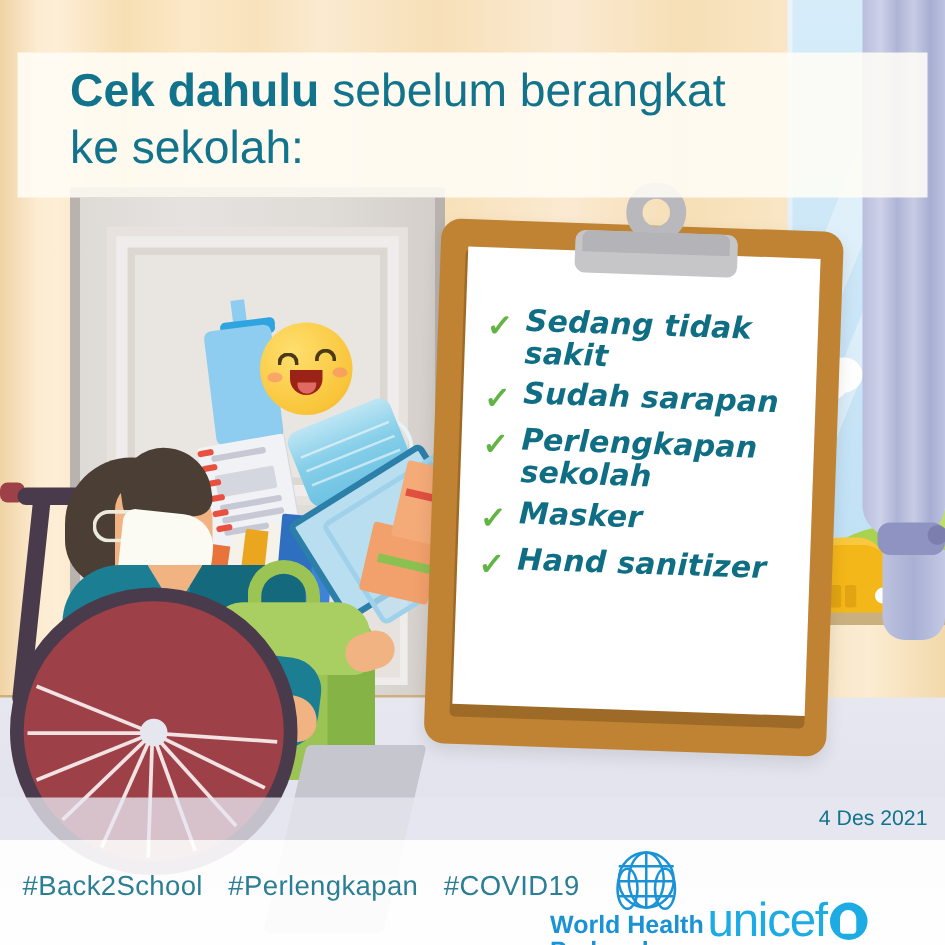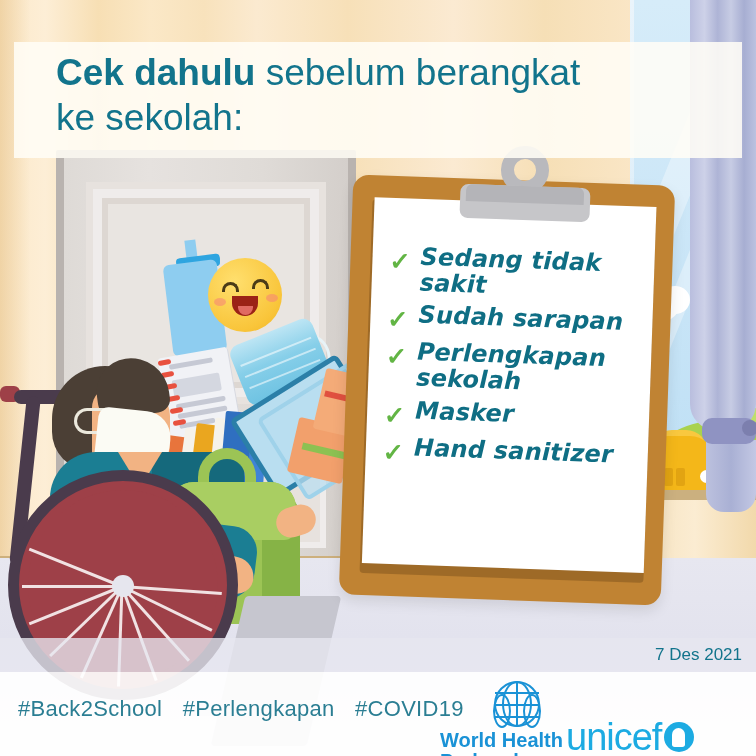--- a/index.html
+++ b/index.html
@@ -630,21 +630,21 @@
 
   <div class="header-band"></div>
   <div class="header-title">
     <b>Cek dahulu</b><span> sebelum berangkat</span><br>
     <span>ke sekolah:</span>
   </div>
 
   <div class="footer-tint"></div>
   <div class="footer-band"></div>
 
-  <div class="date-text">7 Des 2021</div>
+  <div class="date-text">4 Des 2021</div>
 
   <div class="hashtags">
     <span>#Back2School</span>
     <span>#Perlengkapan</span>
     <span>#COVID19</span>
   </div>
 
   <div class="who-logo">
     <div class="who-emblem">
       <div class="ring"></div>

